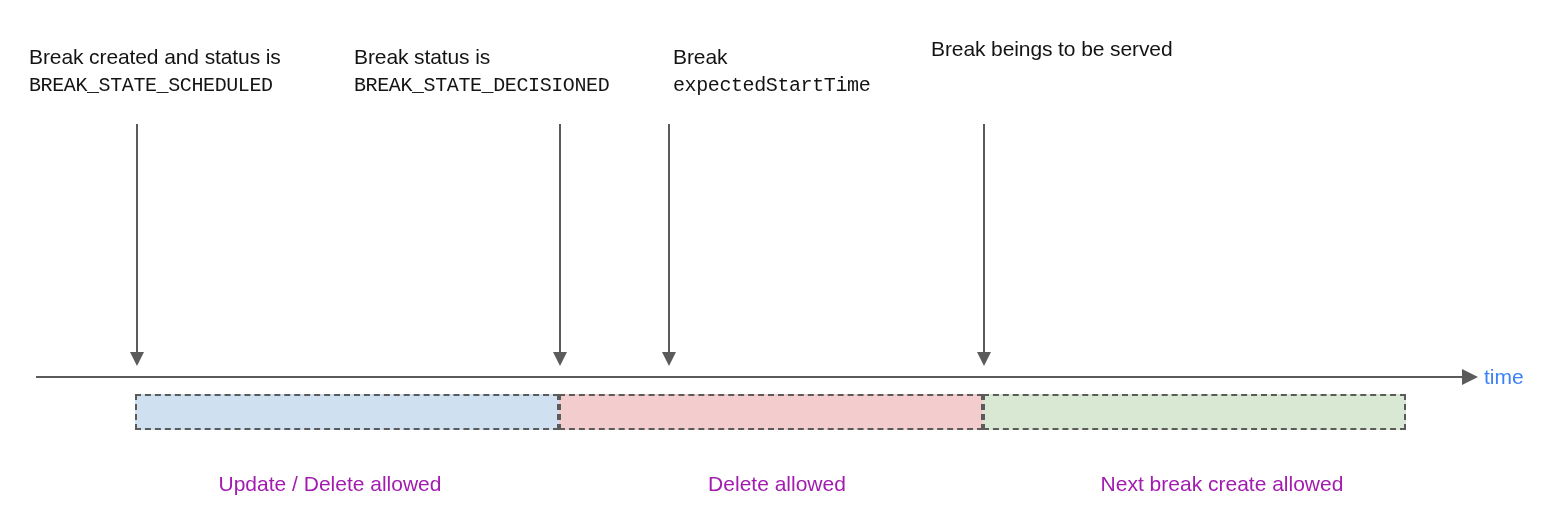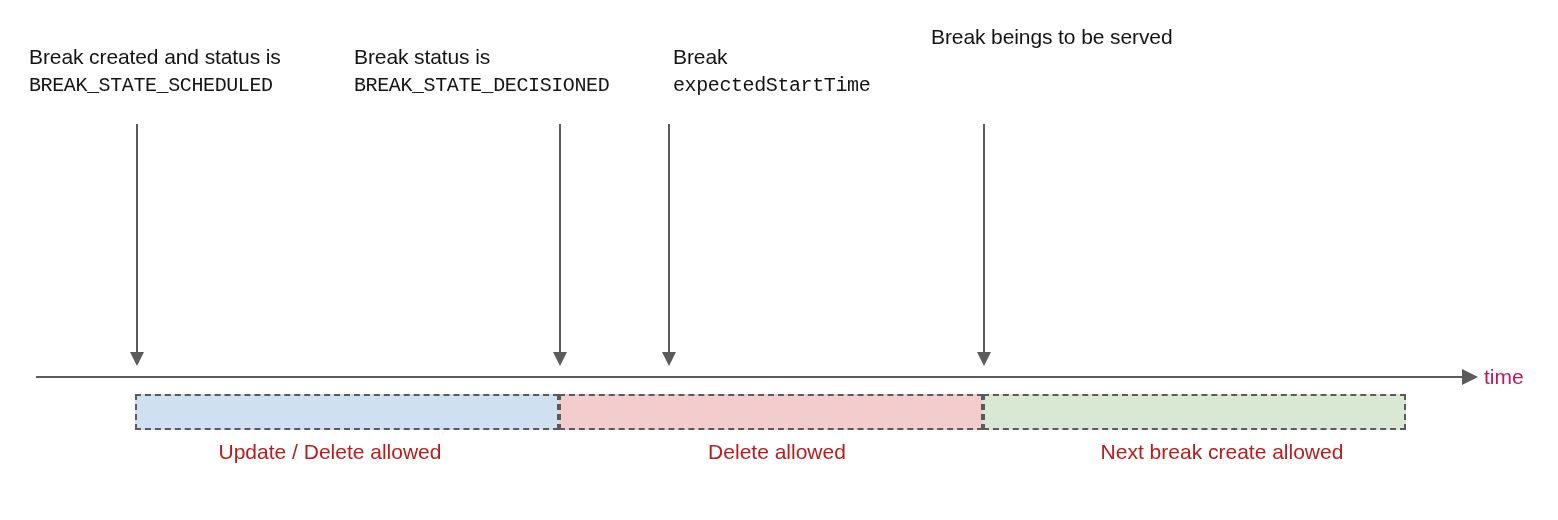--- a/index.html
+++ b/index.html
@@ -83,39 +83,39 @@
     border-top: 8px solid transparent;
     border-bottom: 8px solid transparent;
     border-left: 16px solid #5b5b5b;
   }
   #axis-label {
     position: absolute;
     left: 1484px;
     top: 365px;
     font-family: "Liberation Sans", sans-serif;
     font-size: 21px;
-    color: #be185d;
+    color: #3b82f6;
   }
 
   
   .phase-bar {
     position: absolute;
     top: 394px;
     height: 36px;
     box-sizing: border-box;
     border: 2px dashed #5b5b5b;
   }
 
   
   .caption {
     position: absolute;
-    top: 440px;
+    top: 472px;
     font-family: "Liberation Sans", sans-serif;
     font-size: 21px;
-    color: #b91c1c;
+    color: #a21caf;
     text-align: center;
     white-space: nowrap;
     transform: translateX(-50%);
   }
 </style>
 </head>
 <body>
 
 <div id="canvas">
 
@@ -127,21 +127,21 @@
   <div class="annotation" style="left:354px; top:42px;">
     <span class="line-sans">Break status is</span>
     <span class="line-mono">BREAK_STATE_DECISIONED</span>
   </div>
 
   <div class="annotation" style="left:673px; top:42px;">
     <span class="line-sans">Break</span>
     <span class="line-mono">expectedStartTime</span>
   </div>
 
-  <div class="annotation" style="left:931px; top:22px;">
+  <div class="annotation" style="left:931px; top:34px;">
     <span class="line-sans">Break beings to be served</span>
   </div>
 
   <div class="varrow" style="left:130px; top:124px; height:242px;">
     <div class="shaft"></div>
     <div class="head"></div>
   </div>
 
   <div class="varrow" style="left:553px; top:124px; height:242px;">
     <div class="shaft"></div>

